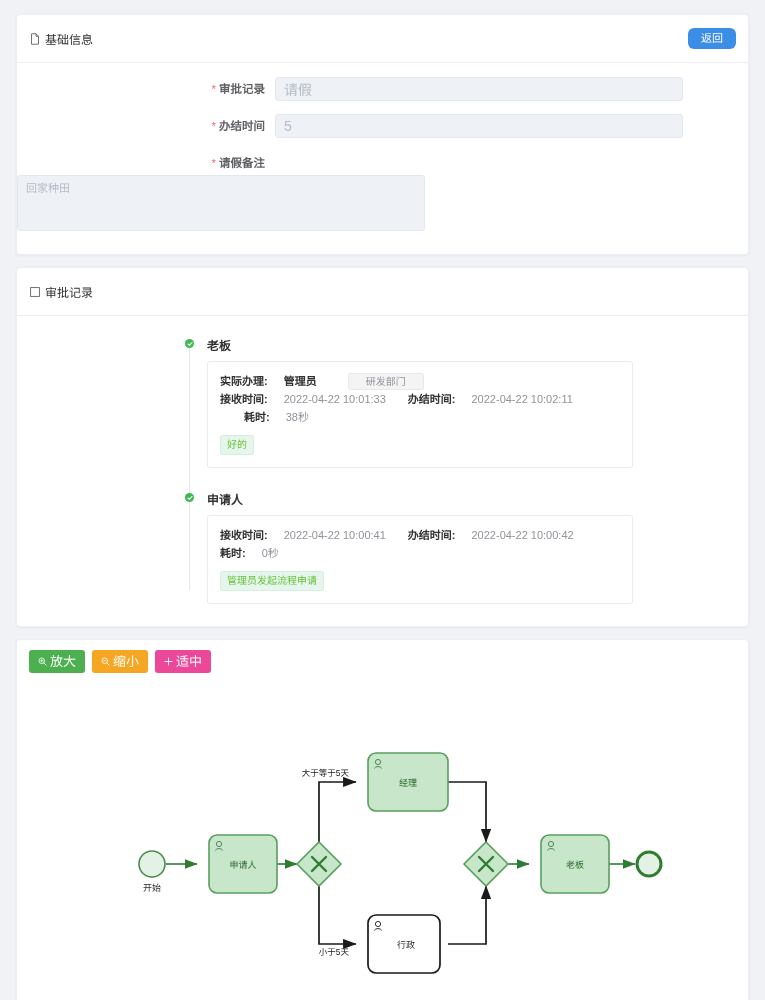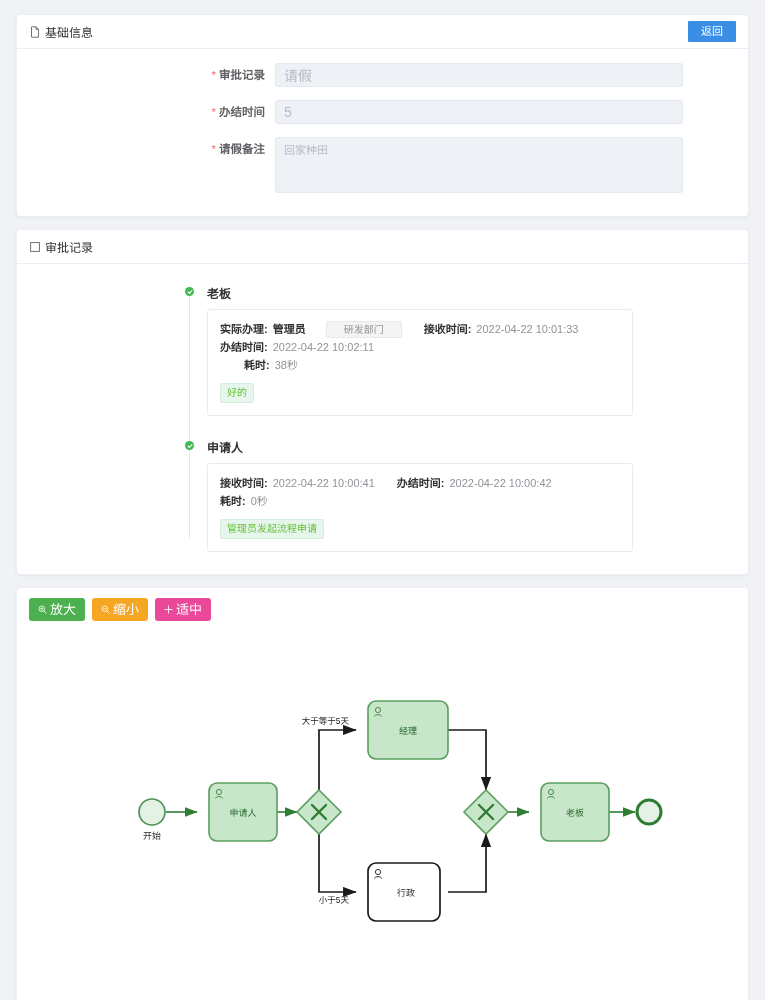--- a/index.html
+++ b/index.html
@@ -17,50 +17,50 @@
 
   .panel {
     background: #ffffff;
     border: 1px solid #ebeef5;
     border-radius: 4px;
     box-shadow: 0 1px 3px rgba(0,0,0,0.05);
     margin-bottom: 12px;
     position: relative;
   }
   .panel-head {
-    height: 34px;
+    height: 48px;
     border-bottom: 1px solid #ebeef5;
     display: flex;
     align-items: center;
     padding: 0 12px;
     justify-content: space-between;
   }
   .panel-title {
     display: flex; align-items: center; gap: 4px;
     font-size: 12px; color: #303133; font-weight: 400;
   }
   .hicon { width: 12px; height: 12px; display: inline-block; position: relative; }
   .hicon svg { display: block; }
 
   .btn-back {
     background: #3a8ee6;
     color: #ffffff;
     border: none;
-    border-radius: 1px;
+    border-radius: 6px;
     font-size: 11px;
     padding: 5px 13px;
     cursor: pointer;
     font-family: inherit;
     line-height: 1;
   }
 
   
   .form-body { padding: 14px 0 18px 0; }
   .form-row { display: flex; align-items: flex-start; margin-bottom: 13px; }
-  .form-row:last-child { margin-bottom: 2px; }
+  .form-row:last-child { margin-bottom: 2px; flex-direction: column; }
   .form-label {
     width: 258px;
     text-align: right;
     padding-right: 10px;
     font-size: 11.5px;
     color: #606266;
     font-weight: bold;
     line-height: 24px;
     flex: 0 0 auto;
   }
@@ -111,21 +111,21 @@
   .tl-dot svg { display: block; }
   .tl-name { font-size: 12px; font-weight: bold; color: #303133; margin-bottom: 8px; }
   .tl-card {
     border: 1px solid #e9ebef;
     border-radius: 3px;
     padding: 10px 12px 12px 12px;
     width: 426px;
     background: #fff;
   }
   .kv-line { display: flex; flex-wrap: wrap; align-items: baseline; font-size: 11px; line-height: 18px; }
-  .kv { display: flex; align-items: baseline; margin-right: 22px; }
+  .kv { display: flex; align-items: baseline; margin-right: 22px; gap: 11px; }
   .kv:last-child { margin-right: 0; }
   .k { font-weight: bold; color: #303133; white-space: nowrap; }
   .v { color: #909399; margin-left: 5px; white-space: nowrap; }
   .v-strong { color: #303133; font-weight: bold; margin-left: 5px; }
   .tag-gray {
     display: inline-block;
     background: #f4f4f5; border: 1px solid #e9e9eb;
     color: #909399; font-size: 10px;
     padding: 1px 17px; border-radius: 2px; margin-left: 20px;
     line-height: 13px;

